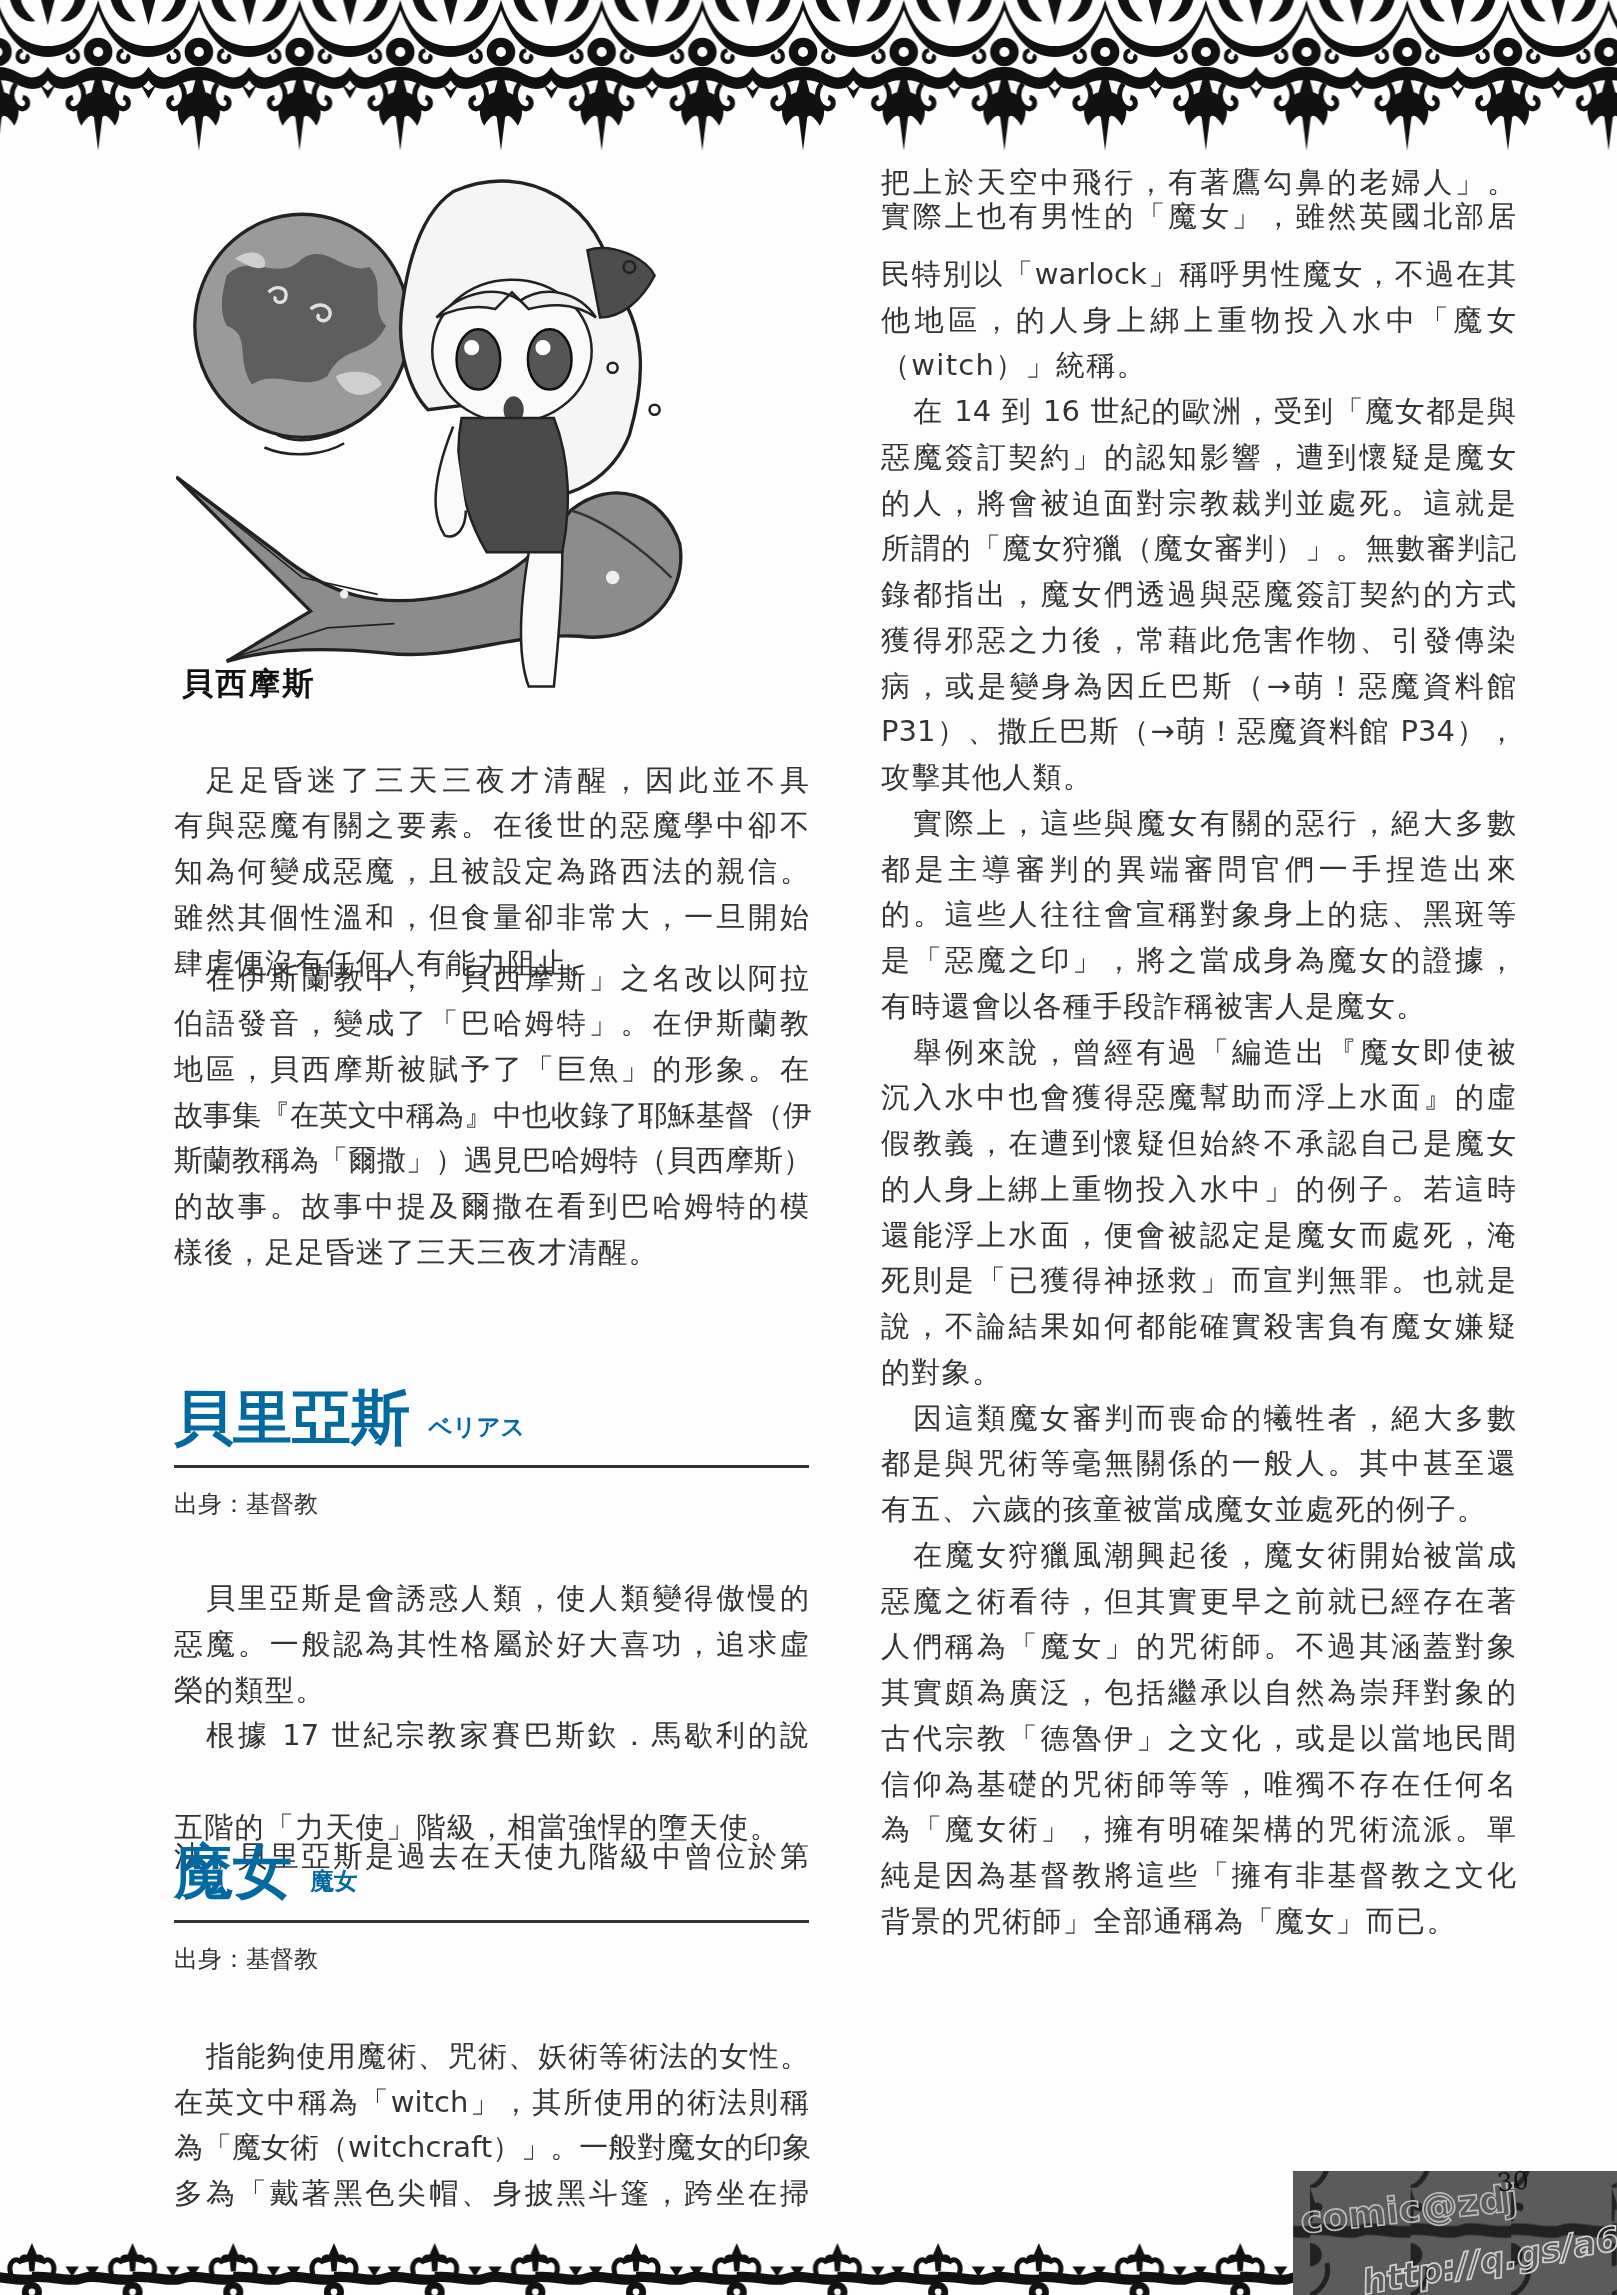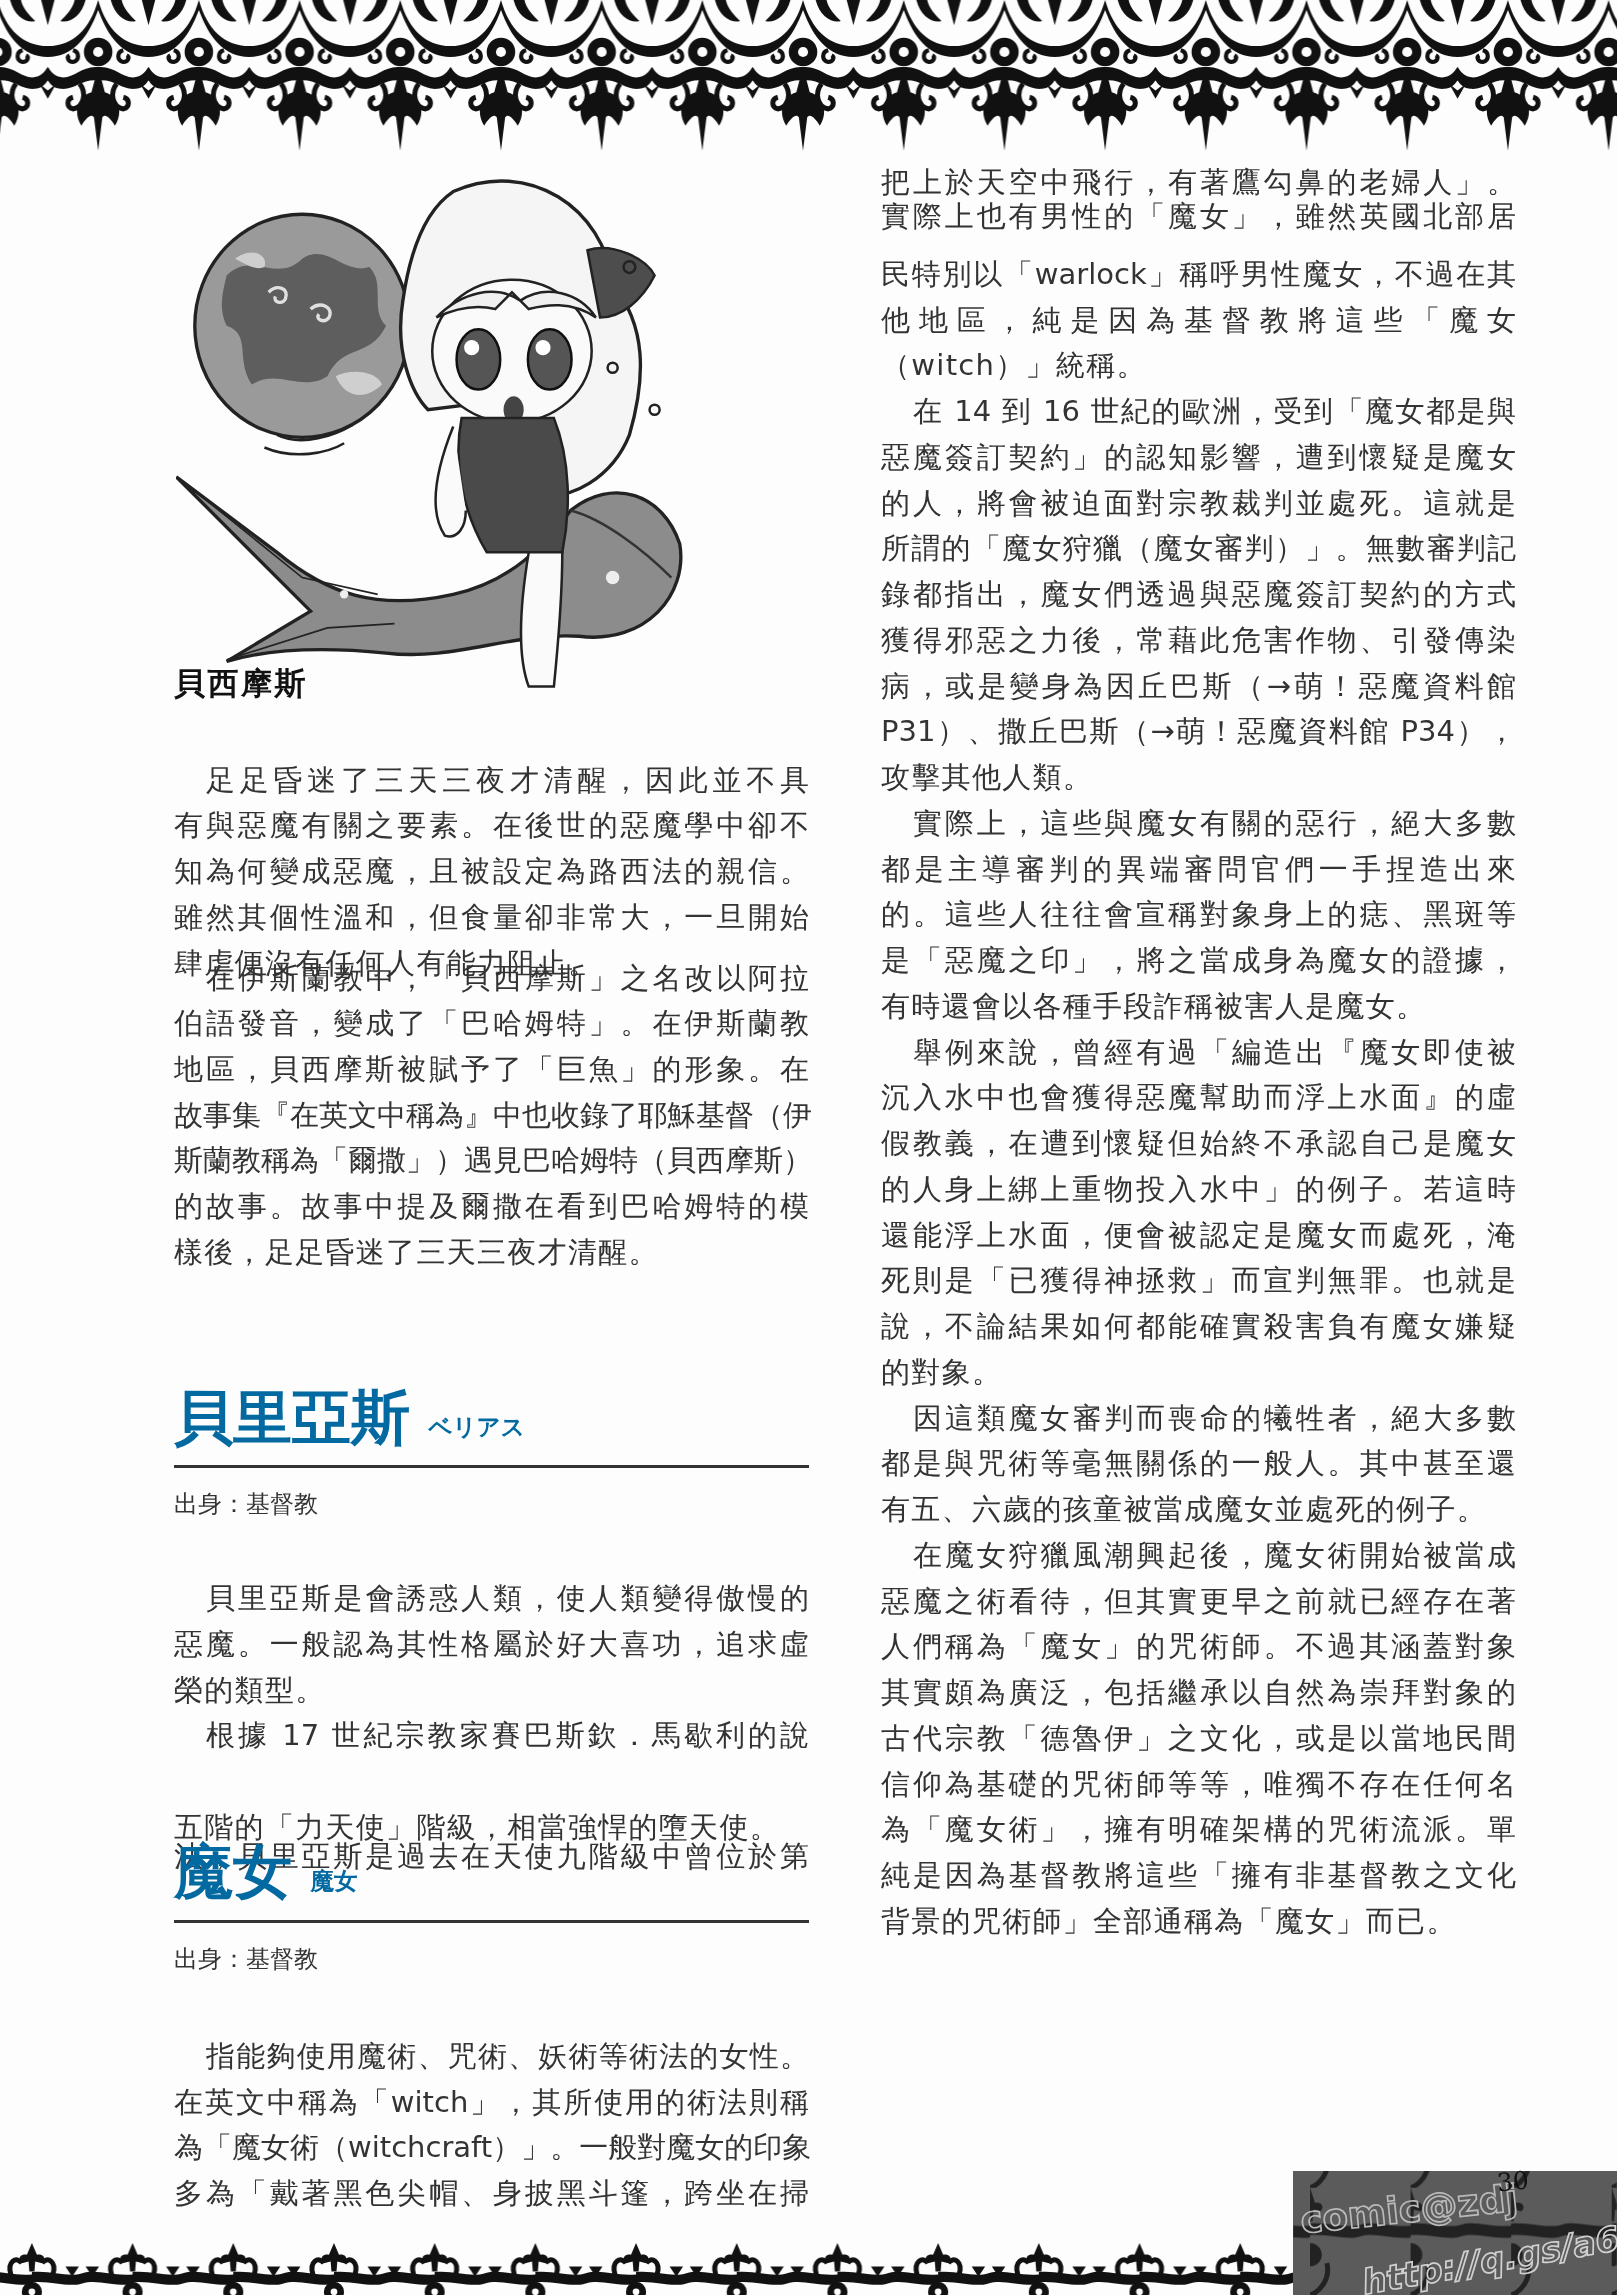--- a/index.html
+++ b/index.html
@@ -100,21 +100,21 @@
     <path d="M330,320 C310,370 300,420 320,450 C335,455 345,440 345,420" fill="#fafafa" stroke="#222" stroke-width="3"></path>
     <path d="M420,470 C410,530 405,590 420,630 L450,630 C455,580 460,520 460,470 Z" fill="#fafafa" stroke="#222" stroke-width="3"></path>
     <circle cx="540" cy="130" r="7" fill="none" stroke="#222" stroke-width="3"></circle>
     <circle cx="520" cy="250" r="6" fill="none" stroke="#222" stroke-width="3"></circle>
     <circle cx="570" cy="300" r="6" fill="none" stroke="#222" stroke-width="3"></circle>
   </g>
 </svg>
 
 <div class="col col-left">
 
-  <div class="sub-heading" style="top:666px; left:0;">貝西摩斯</div>
+  <div class="sub-heading" style="top:666px; left:8px;">貝西摩斯</div>
 
   <div>
     <div class="line full indent" style="top:758px">足足昏迷了三天三夜才清醒，因此並不具</div>
     <div class="line full" style="top:803px">有與惡魔有關之要素。在後世的惡魔學中卻不</div>
     <div class="line full" style="top:849px">知為何變成惡魔，且被設定為路西法的親信。</div>
     <div class="line full" style="top:895px">雖然其個性溫和，但食量卻非常大，一旦開始</div>
     <div class="line" style="top:941px">肆虐便沒有任何人有能力阻止。</div>
   </div>
 
   <div>
@@ -156,21 +156,21 @@
     <div class="line full" style="top:2125px">為「魔女術（witchcraft）」。一般對魔女的印象</div>
     <div class="line full" style="top:2171px">多為「戴著黑色尖帽、身披黑斗篷，跨坐在掃</div>
   </div>
 </div>
 
 <div class="col col-right">
   <div>
     <div class="line full" style="top:160px">把上於天空中飛行，有著鷹勾鼻的老婦人」。</div>
     <div class="line full" style="top:194px">實際上也有男性的「魔女」，雖然英國北部居</div>
     <div class="line full" style="top:252px">民特別以「warlock」稱呼男性魔女，不過在其</div>
-    <div class="line full" style="top:298px">他地區，純是因為基督教將這些「魔女</div>
+    <div class="line full" style="top:298px">他地區，的人身上綁上重物投入水中「魔女</div>
     <div class="line" style="top:343px">（witch）」統稱。</div>
   </div>
 
   <div>
     <div class="line full indent" style="top:389px">在 14 到 16 世紀的歐洲，受到「魔女都是與</div>
     <div class="line full" style="top:435px">惡魔簽訂契約」的認知影響，遭到懷疑是魔女</div>
     <div class="line full" style="top:481px">的人，將會被迫面對宗教裁判並處死。這就是</div>
     <div class="line full" style="top:526px">所謂的「魔女狩獵（魔女審判）」。無數審判記</div>
     <div class="line full" style="top:572px">錄都指出，魔女們透過與惡魔簽訂契約的方式</div>
     <div class="line full" style="top:618px">獲得邪惡之力後，常藉此危害作物、引發傳染</div>

